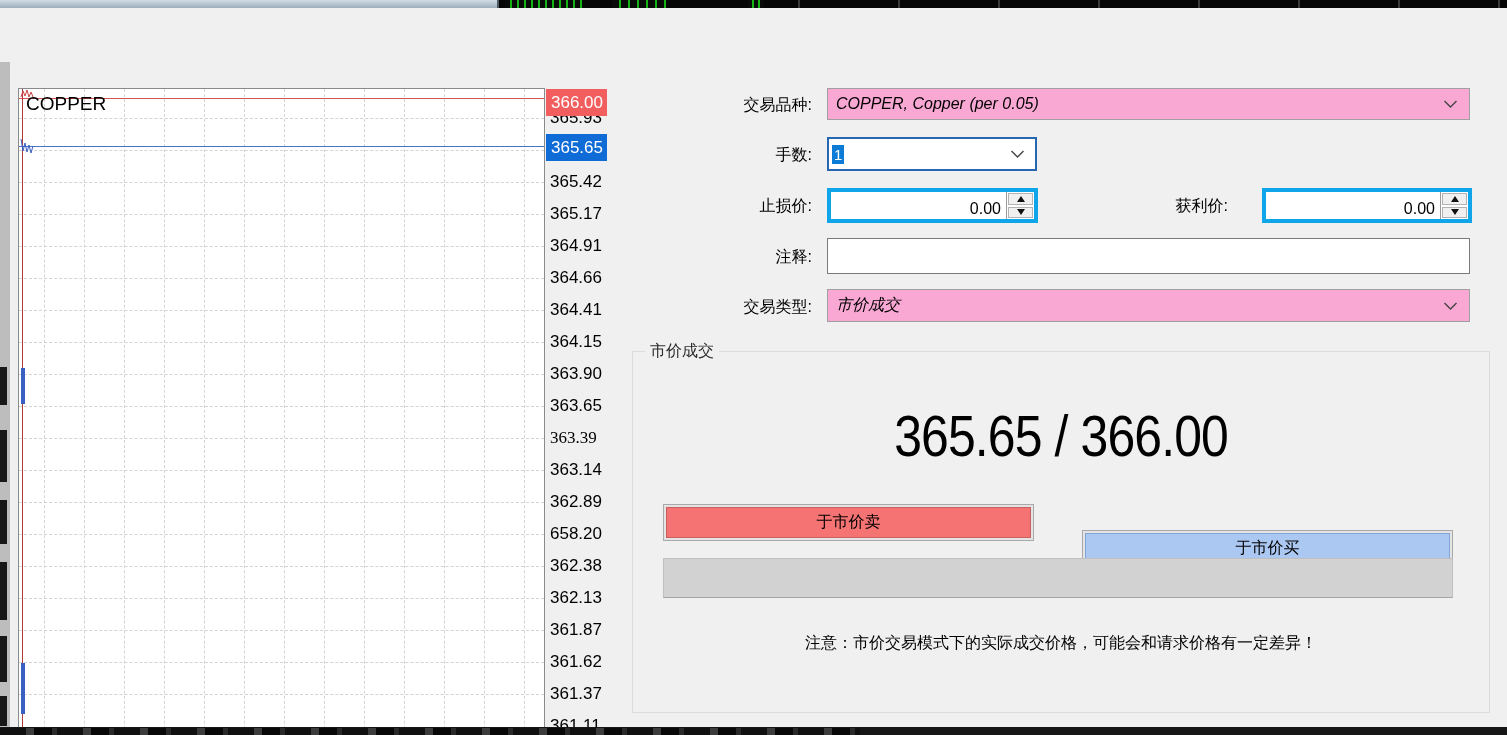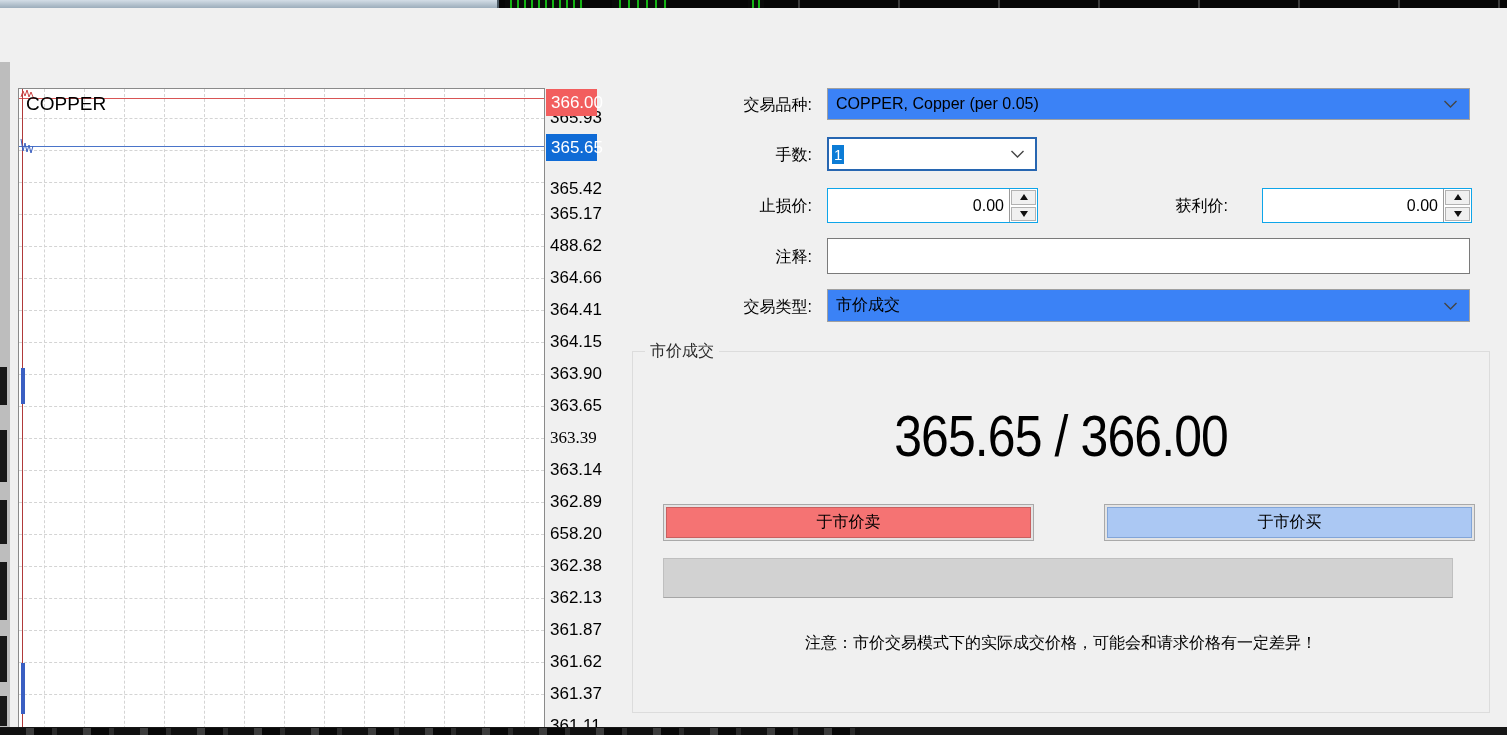--- a/index.html
+++ b/index.html
@@ -41,34 +41,34 @@
   .ask-line{position:absolute;left:0;right:0;top:9px;height:1px;background:#d95555;}
   .bid-line{position:absolute;left:0;right:0;top:57px;height:1px;background:#4a74c9;}
   .axis-vline{position:absolute;left:3px;top:0;bottom:0;width:1px;background:#b03a3a;}
   .tick-seg1{position:absolute;left:2px;top:279px;width:4px;height:36px;background:#3a5fc2;}
   .tick-seg2{position:absolute;left:2px;top:574px;width:4px;height:51px;background:#3a5fc2;}
   .chart-symbol{position:absolute;left:7px;top:4px;font-size:19px;color:#000;}
 
   
   .scale{position:absolute;left:546px;top:80px;width:66px;height:660px;}
   .scale-label{position:absolute;left:4px;height:22px;line-height:22px;font-size:17px;white-space:nowrap;}
-  .badge{position:absolute;left:0;width:51px;height:27px;line-height:27px;padding-left:5px;
+  .badge{position:absolute;left:0;width:61px;height:27px;line-height:27px;padding-left:5px;
          box-sizing:border-box;color:#fff;font-size:17px;z-index:3;}
   .badge-ask{top:1px;}
   .badge-bid{top:46px;}
 
   
   .flabel{position:absolute;width:182px;height:20px;line-height:20px;text-align:right;font-size:16px;}
   .combo{position:absolute;display:flex;align-items:center;box-sizing:border-box;
-         background:#3b82f6;border:1px solid #a0a0a0;padding-left:8px;font-size:16px;cursor:pointer;}
+         background:#f9a8d4;border:1px solid #a0a0a0;padding-left:8px;font-size:16px;cursor:pointer;font-style:italic;}
   .combo .chev{position:absolute;right:11px;top:50%;transform:translateY(-50%);}
   .combo-edit{position:absolute;display:flex;align-items:center;box-sizing:border-box;
               background:#fff;border:2px solid #2766b1;padding-left:3px;font-size:15px;cursor:text;}
   .sel-val{background:#0c7cd6;color:#fff;padding:1px 2px;}
-  .spin{position:absolute;display:flex;box-sizing:border-box;background:#fff;border:1px solid #0ea5e9;}
+  .spin{position:absolute;display:flex;box-sizing:border-box;background:#fff;border:4px solid #0ea5e9;}
   .spin-val{flex:1;text-align:right;font-size:16px;line-height:33px;padding-right:5px;}
   .spin-btns{width:27px;display:flex;flex-direction:column;border-left:1px solid #9a9a9a;}
   .spin-btn{flex:1;margin:1px;background:#f0f0f0;border:1px solid #b2b2b2;display:flex;
             align-items:center;justify-content:center;cursor:pointer;}
   .tri-up{width:0;height:0;border-left:4px solid transparent;border-right:4px solid transparent;border-bottom:6px solid #111;}
   .tri-down{width:0;height:0;border-left:4px solid transparent;border-right:4px solid transparent;border-top:6px solid #111;}
   .text-input{position:absolute;box-sizing:border-box;background:#fff;border:1px solid #7a7a7a;
               font-size:16px;font-family:"Liberation Sans",sans-serif;padding:0 6px;outline:none;}
 
   
@@ -77,21 +77,21 @@
   .group-title{position:absolute;left:12px;top:-11px;background:#f0f0f0;padding:0 5px;
                font-size:16px;color:#2b2b2b;}
   .big-price{position:absolute;left:0;top:50px;width:100%;height:68px;line-height:68px;text-align:center;}
   .big-price span{display:inline-block;font-size:58px;letter-spacing:-1px;transform:scaleX(0.86);transform-origin:center;}
   .mbtn{position:absolute;top:152px;width:371px;height:37px;box-sizing:border-box;
         border:1px solid #a9a9a9;background:#e4e4e4;padding:2px;cursor:pointer;}
   .mbtn-fill{width:100%;height:100%;box-sizing:border-box;display:flex;align-items:center;
              justify-content:center;font-size:16px;}
   .mbtn-sell{left:30px;}
   .mbtn-sell .mbtn-fill{background:#f57373;border:1px solid #c96060;}
-  .mbtn-buy{left:471px;}
+  .mbtn-buy{left:449px;margin-top:26px;}
   .mbtn-buy .mbtn-fill{background:#abc8f3;border:1px solid #82a5d8;}
   .graybar{position:absolute;left:30px;top:206px;width:790px;height:40px;background:#d2d2d2;
            border:1px solid #bfbfbf;border-bottom-color:#a6a6a6;box-sizing:border-box;}
   .note{position:absolute;left:0;top:281px;width:100%;text-align:center;font-size:16px;}
 </style>
 </head>
 <body>
 
 <div class="screen">
 
@@ -173,23 +173,23 @@
         <span class="scale-label" style="top: 467px;">362.38</span>
         <span class="scale-label" style="top: 435px;">658.20</span>
         <span class="scale-label" style="top: 403px;">362.89</span>
         <span class="scale-label" style="top: 371px;">363.14</span>
         <span class="scale-label" style="top: 339px; font-family: Liberation Serif, serif;">363.39</span>
         <span class="scale-label" style="top: 307px;">363.65</span>
         <span class="scale-label" style="top: 275px;">363.90</span>
         <span class="scale-label" style="top: 243px;">364.15</span>
         <span class="scale-label" style="top: 211px;">364.41</span>
         <span class="scale-label" style="top: 179px;">364.66</span>
-        <span class="scale-label" style="top: 147px;">488.62</span>
+        <span class="scale-label" style="top: 147px;">364.91</span>
         <span class="scale-label" style="top: 115px;">365.17</span>
-        <span class="scale-label" style="top: 90px;">365.42</span>
+        <span class="scale-label" style="top: 83px;">365.42</span>
         <span class="scale-label" style="top: 19px;">365.93</span>
       <div class="badge badge-ask" style="background: rgb(242, 94, 94);">366.00</div>
       <div class="badge badge-bid" style="background: rgb(15, 107, 214);">365.65</div>
     </div>
 
     <div class="flabel" style="left:630px;top:87px;">交易品种:</div>
     <div class="combo" style="left:827px;top:80px;width:643px;height:32px;">
       <span>COPPER, Copper (per 0.05)</span>
       <svg class="chev" width="15" height="9" viewBox="0 0 15 9">
         <path d="M1.5 1.5 L7.5 7.5 L13.5 1.5" fill="none" stroke="#454545" stroke-width="1.4"></path>

